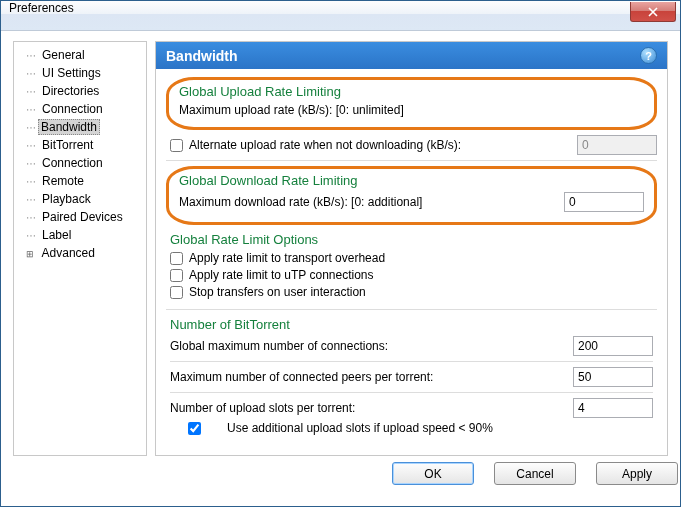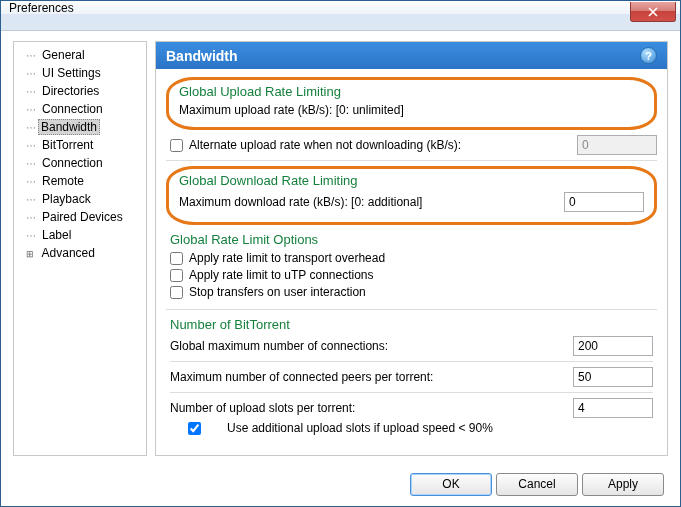--- a/index.html
+++ b/index.html
@@ -36,21 +36,21 @@
 .num-input.disabled { background: #f0f0f0; color: #888; }
 
 .sep { border: none; border-top: 1px solid #ddd; margin: 5px 0; }
 
 .check-row { display: flex; align-items: center; margin: 3px 0; }
 .check-row input[type=checkbox] { margin-right: 6px; width: 13px; height: 13px; }
 .indent { padding-left: 18px; gap: 20px; }
 
 .plain-group .group-title { margin-bottom: 4px; }
 
-.footer { height: 44px; display: flex; align-items: center; justify-content: flex-end; padding: 0 16px; gap: 4px; }
+.footer { height: 44px; display: flex; justify-content: flex-end; padding: 0 2px; gap: 20px; }
 .btn { min-width: 82px; height: 23px; border: 1px solid #8a8a8a; border-radius: 3px; background: linear-gradient(to bottom, #fdfdfd, #e5e5e5); font-size: 12px; cursor: pointer; }
 .btn.default { border: 1px solid #4a90d9; box-shadow: 0 0 0 1px #a8d4ff inset; }
 
 </style>
 </head>
 <body>
 
 <div class="window">
   <div class="titlebar">
     <span class="title">Preferences</span>

